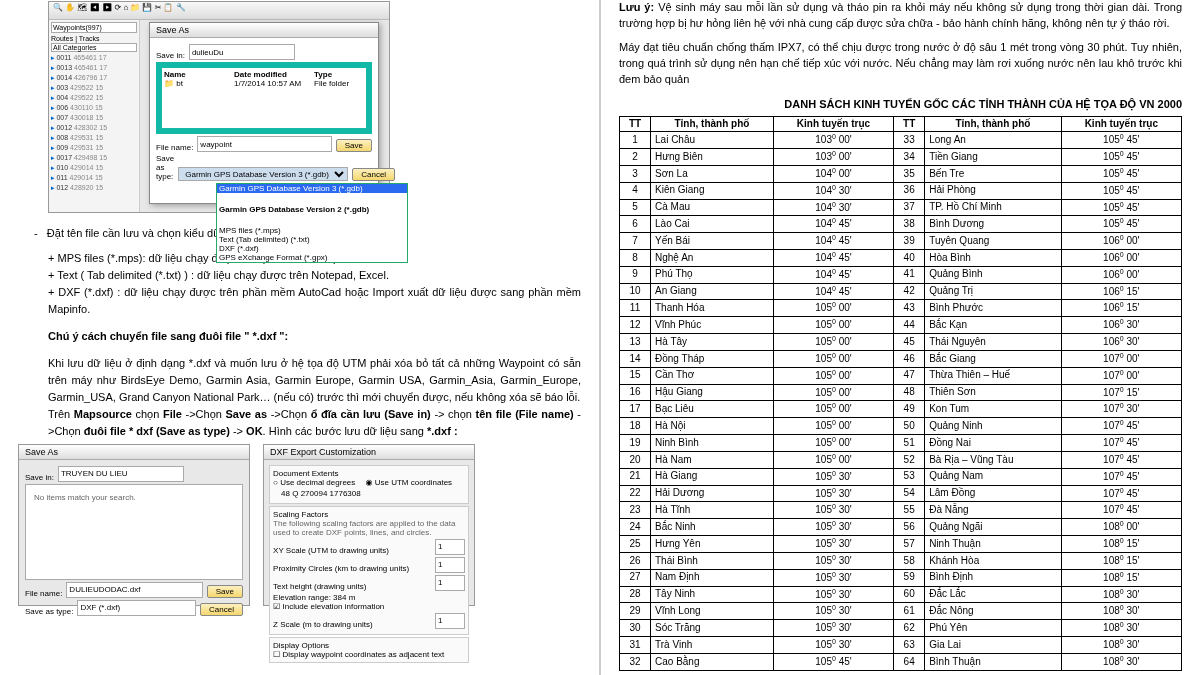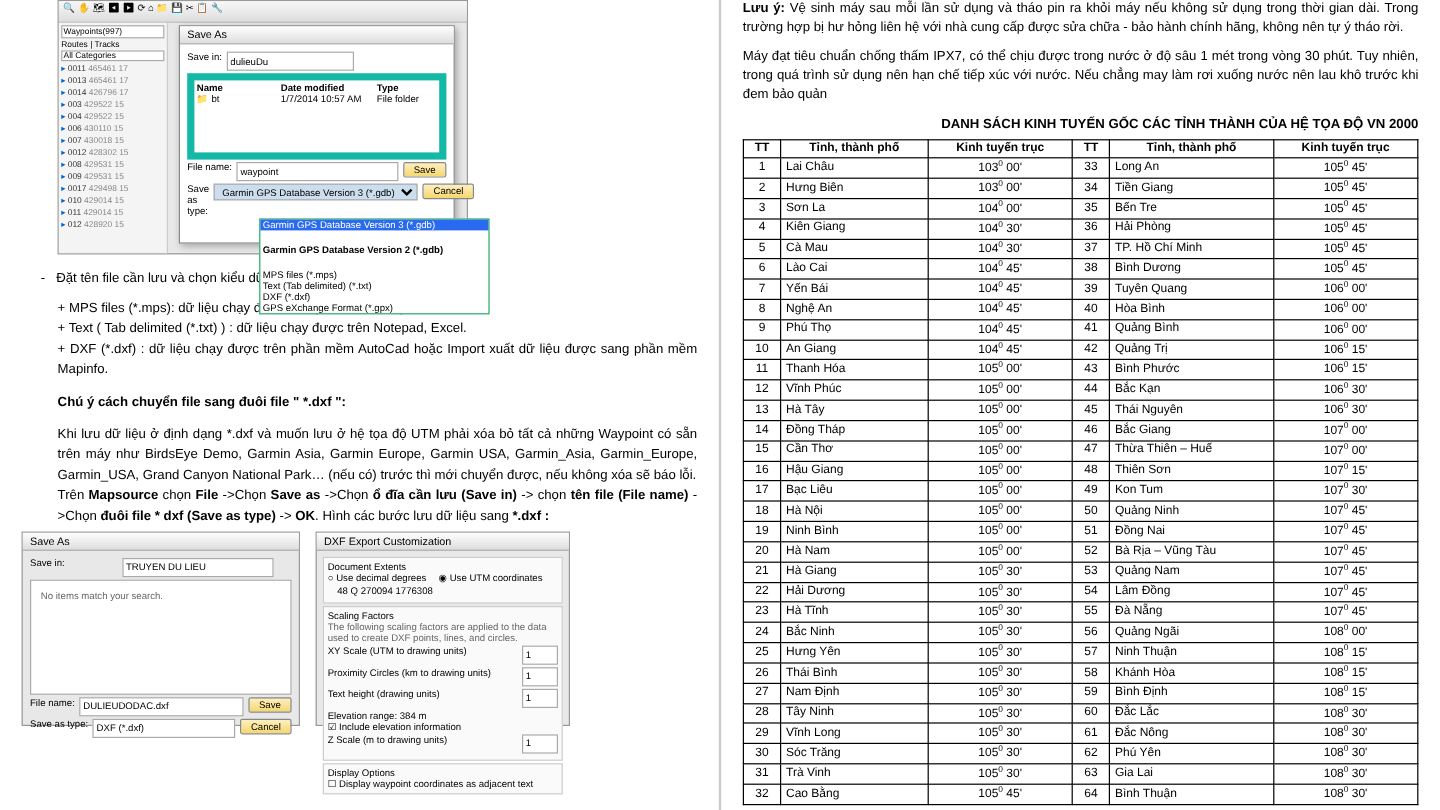--- a/index.html
+++ b/index.html
@@ -9,21 +9,21 @@
 .shot{border:1px solid #999;background:#e8e8e8;display:inline-block}
 .shot1{width:340px;height:210px;margin-left:30px;margin-bottom:6px;position:relative}
 .shot2{width:230px;height:160px;display:inline-block;vertical-align:top}
 .shot3{width:210px;height:160px;display:inline-block;vertical-align:top;margin-left:10px}
 .toolbar{height:18px;background:linear-gradient(#f8f8f8,#ddd);border-bottom:1px solid #bbb;font-size:8px;padding:1px 4px;box-sizing:border-box}
 .dialog{position:absolute;top:20px;left:100px;right:10px;bottom:8px;background:#fff;border:1px solid #888;box-shadow:2px 2px 6px rgba(0,0,0,.3)}
 .dtitle{background:linear-gradient(#fff,#ddd);font-size:9px;padding:2px 6px;border-bottom:1px solid #aaa}
 .sidepane{position:absolute;left:0;top:18px;bottom:0;width:90px;background:#f4f4f4;border-right:1px solid #ccc;font-size:7px;overflow:hidden}
 .wrow{padding:1px 2px;white-space:nowrap;color:#333}
 .dbody{padding:4px 6px;font-size:8px}
-.frow{display:flex;align-items:flex-start;gap:4px;margin:2px 0}
+.frow{display:flex;align-items:flex-end;gap:4px;margin:2px 0}
 .frow input,.frow select{font-size:8px;padding:0 2px;border:1px solid #aaa;height:14px}
 .btn{font-size:8px;padding:1px 8px;border:1px solid #888;background:linear-gradient(#fdf0c0,#f5d76e);border-radius:2px}
 .bullet{margin:6px 0 8px 16px;line-height:1.5}
 .indent{margin-left:30px;line-height:1.55}
 .bold{font-weight:bold}
 .rightnote{line-height:1.45;text-align:justify;margin-bottom:8px}
 h4{text-align:right;font-size:11px;margin:10px 0 6px}
 table.kt{border-collapse:collapse;width:100%;font-size:10px}
 table.kt th,table.kt td{border:1px solid #000;padding:1px 4px;line-height:1.25}
 table.kt th{font-weight:bold;text-align:center}
@@ -112,21 +112,21 @@
 <div class="indent" style="text-align:justify">
 <span>Trên </span><b>Mapsource</b><span>  chọn </span><b>File </b><span>-&gt;Chọn </span><b>Save as </b><span>-&gt;Chọn </span><b>ổ đĩa cần lưu (Save in) </b><span>-&gt; chọn </span><b>tên file (File name) </b><span>-&gt;Chọn </span><b>đuôi file * dxf (Save as type)</b><span> -&gt; </span><b>OK</b><span>. Hình các bước lưu dữ liệu sang </span><b>*.dxf :</b>
 </div>
 
 <div style="margin-top:4px">
 <div class="shot shot2">
   <div class="dtitle">Save As</div>
   <div class="dbody">
     <div class="frow">
               <span>Save in:</span>
-              <input style="width: 120px; margin-left: 44px;" value="TRUYEN DU LIEU">
+              <input style="width: 120px;" value="TRUYEN DU LIEU">
             </div>
     <div style="border:1px solid #aaa;height:78px;background:#fff;padding:8px;color:#666">No items match your search.</div>
     <div class="frow">
               <span>File name:</span>
               <input style="flex: 1 1 0%;" value="DULIEUDODAC.dxf">
               <span class="btn">Save</span>
             </div>
     <div class="frow">
               <span>Save as type:</span>
               <input style="flex: 1 1 0%;" value="DXF (*.dxf)">

